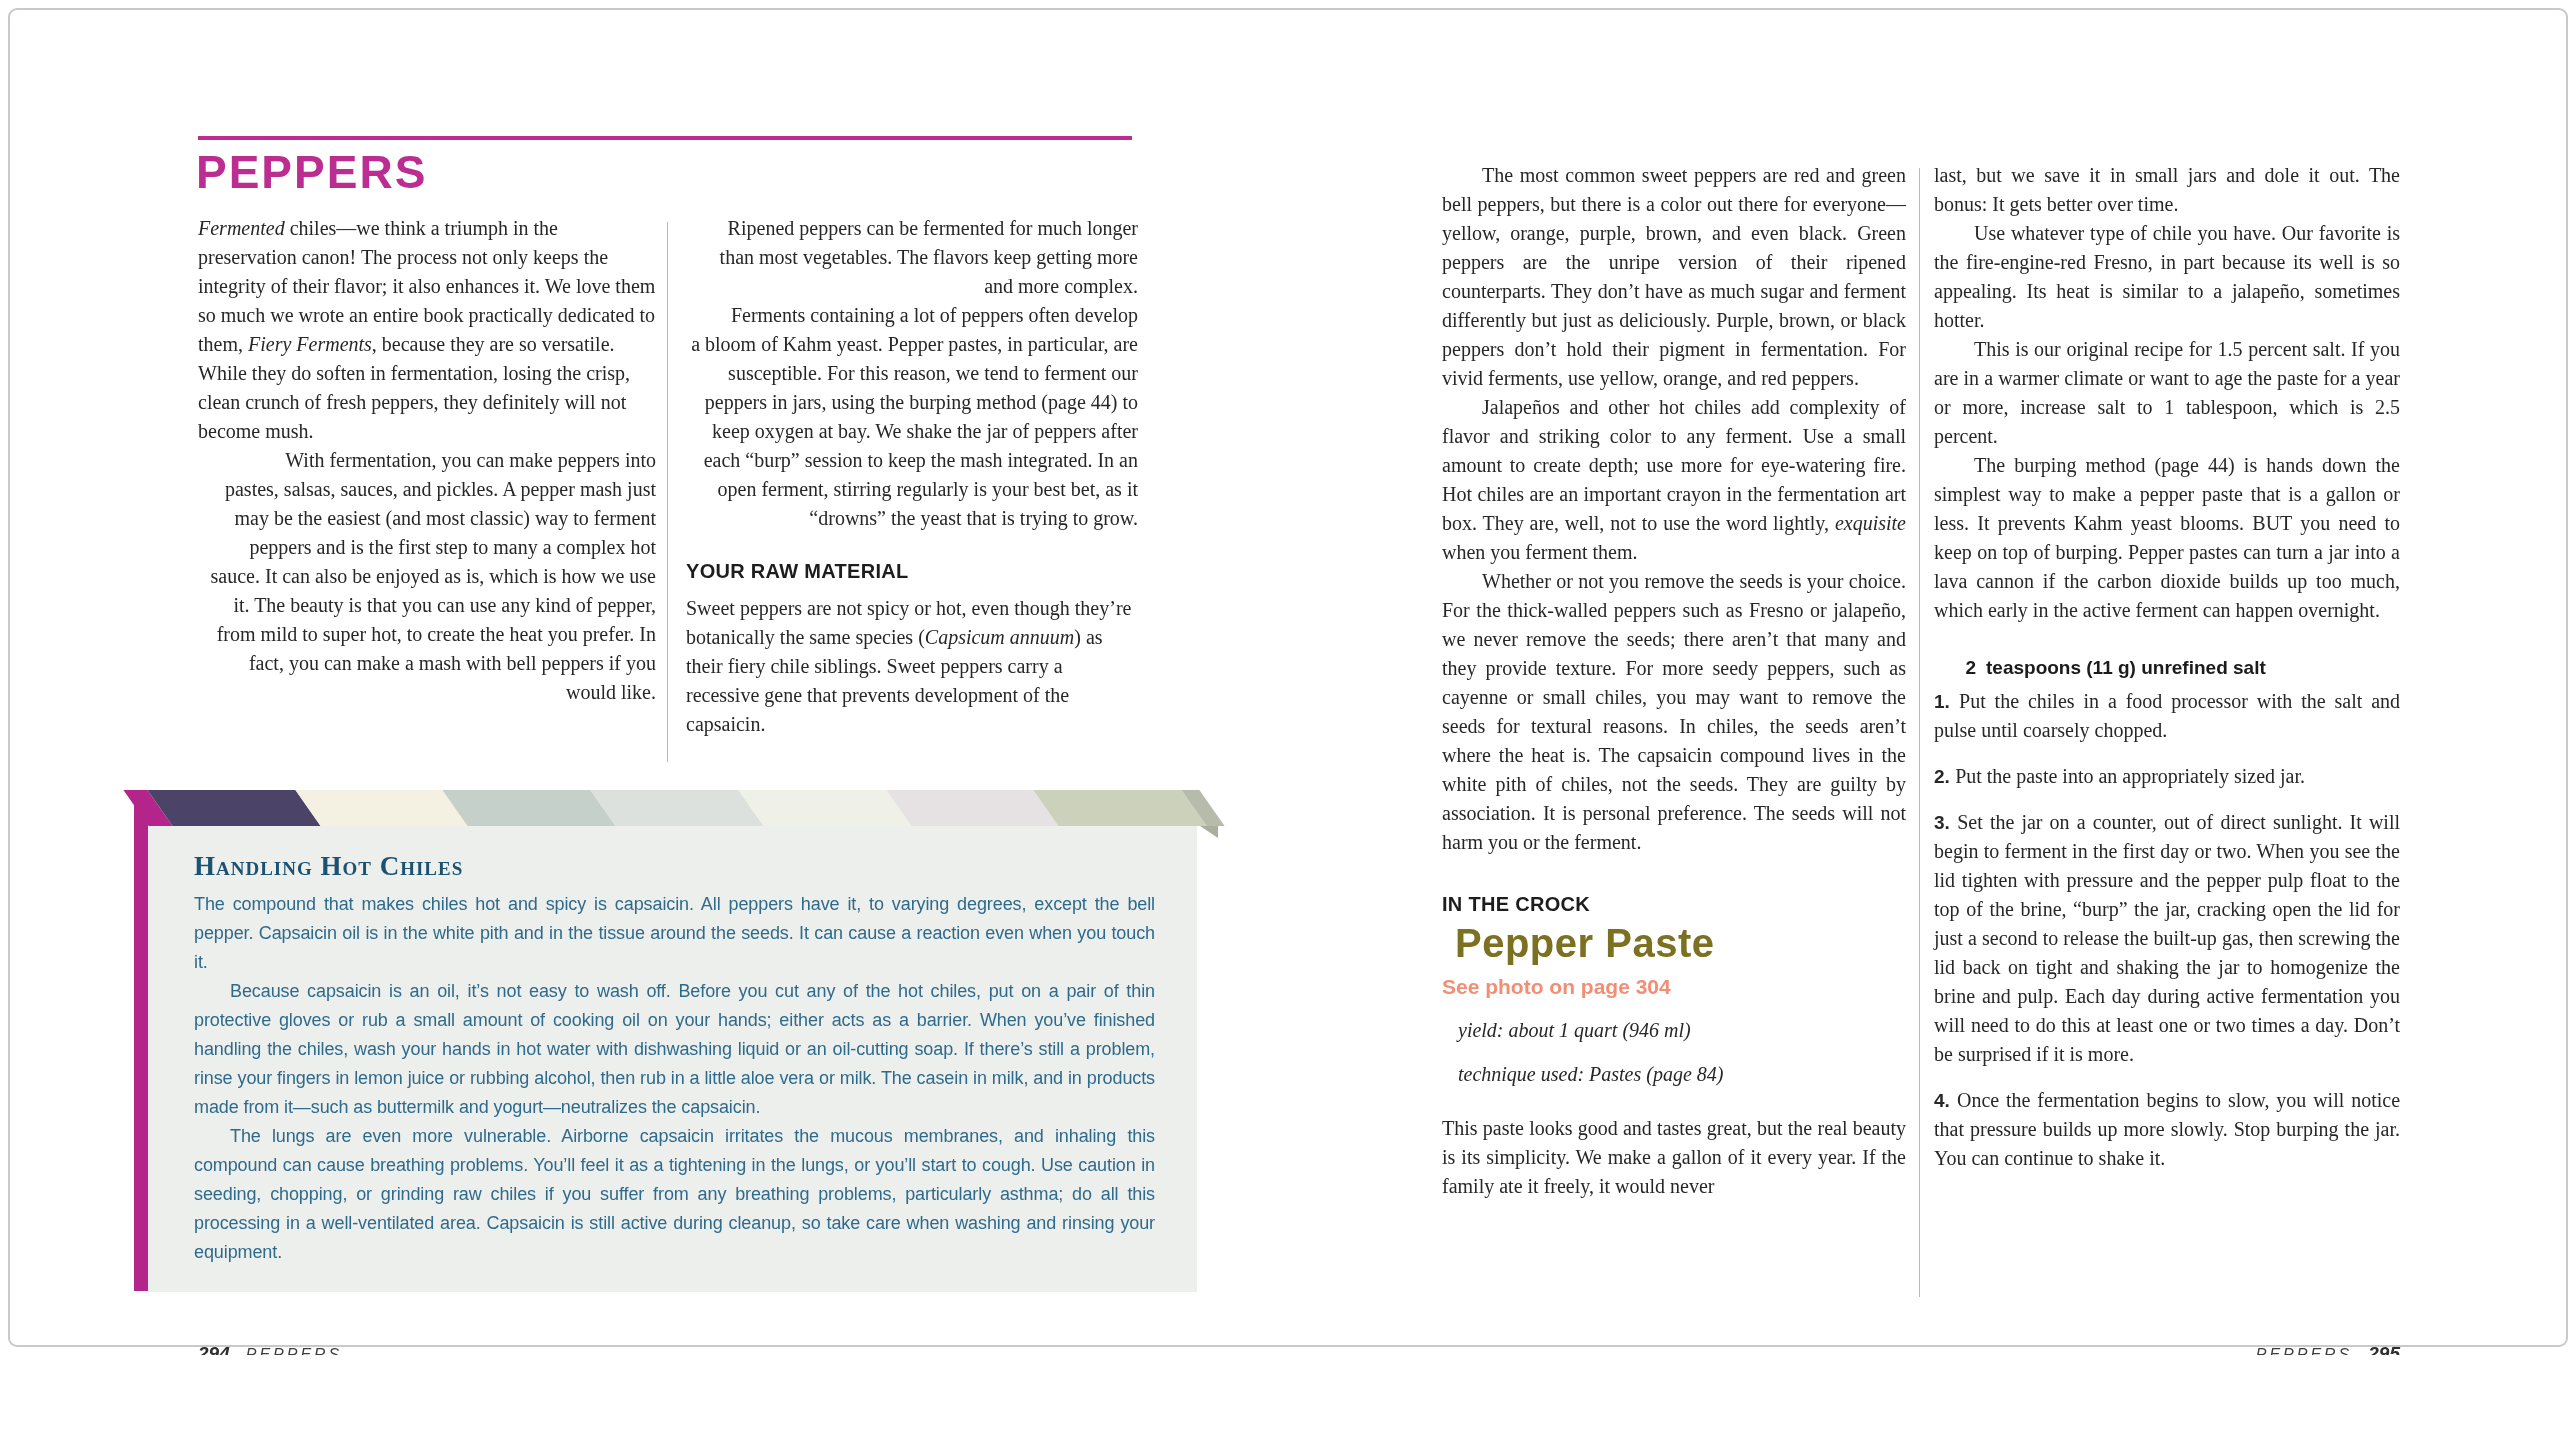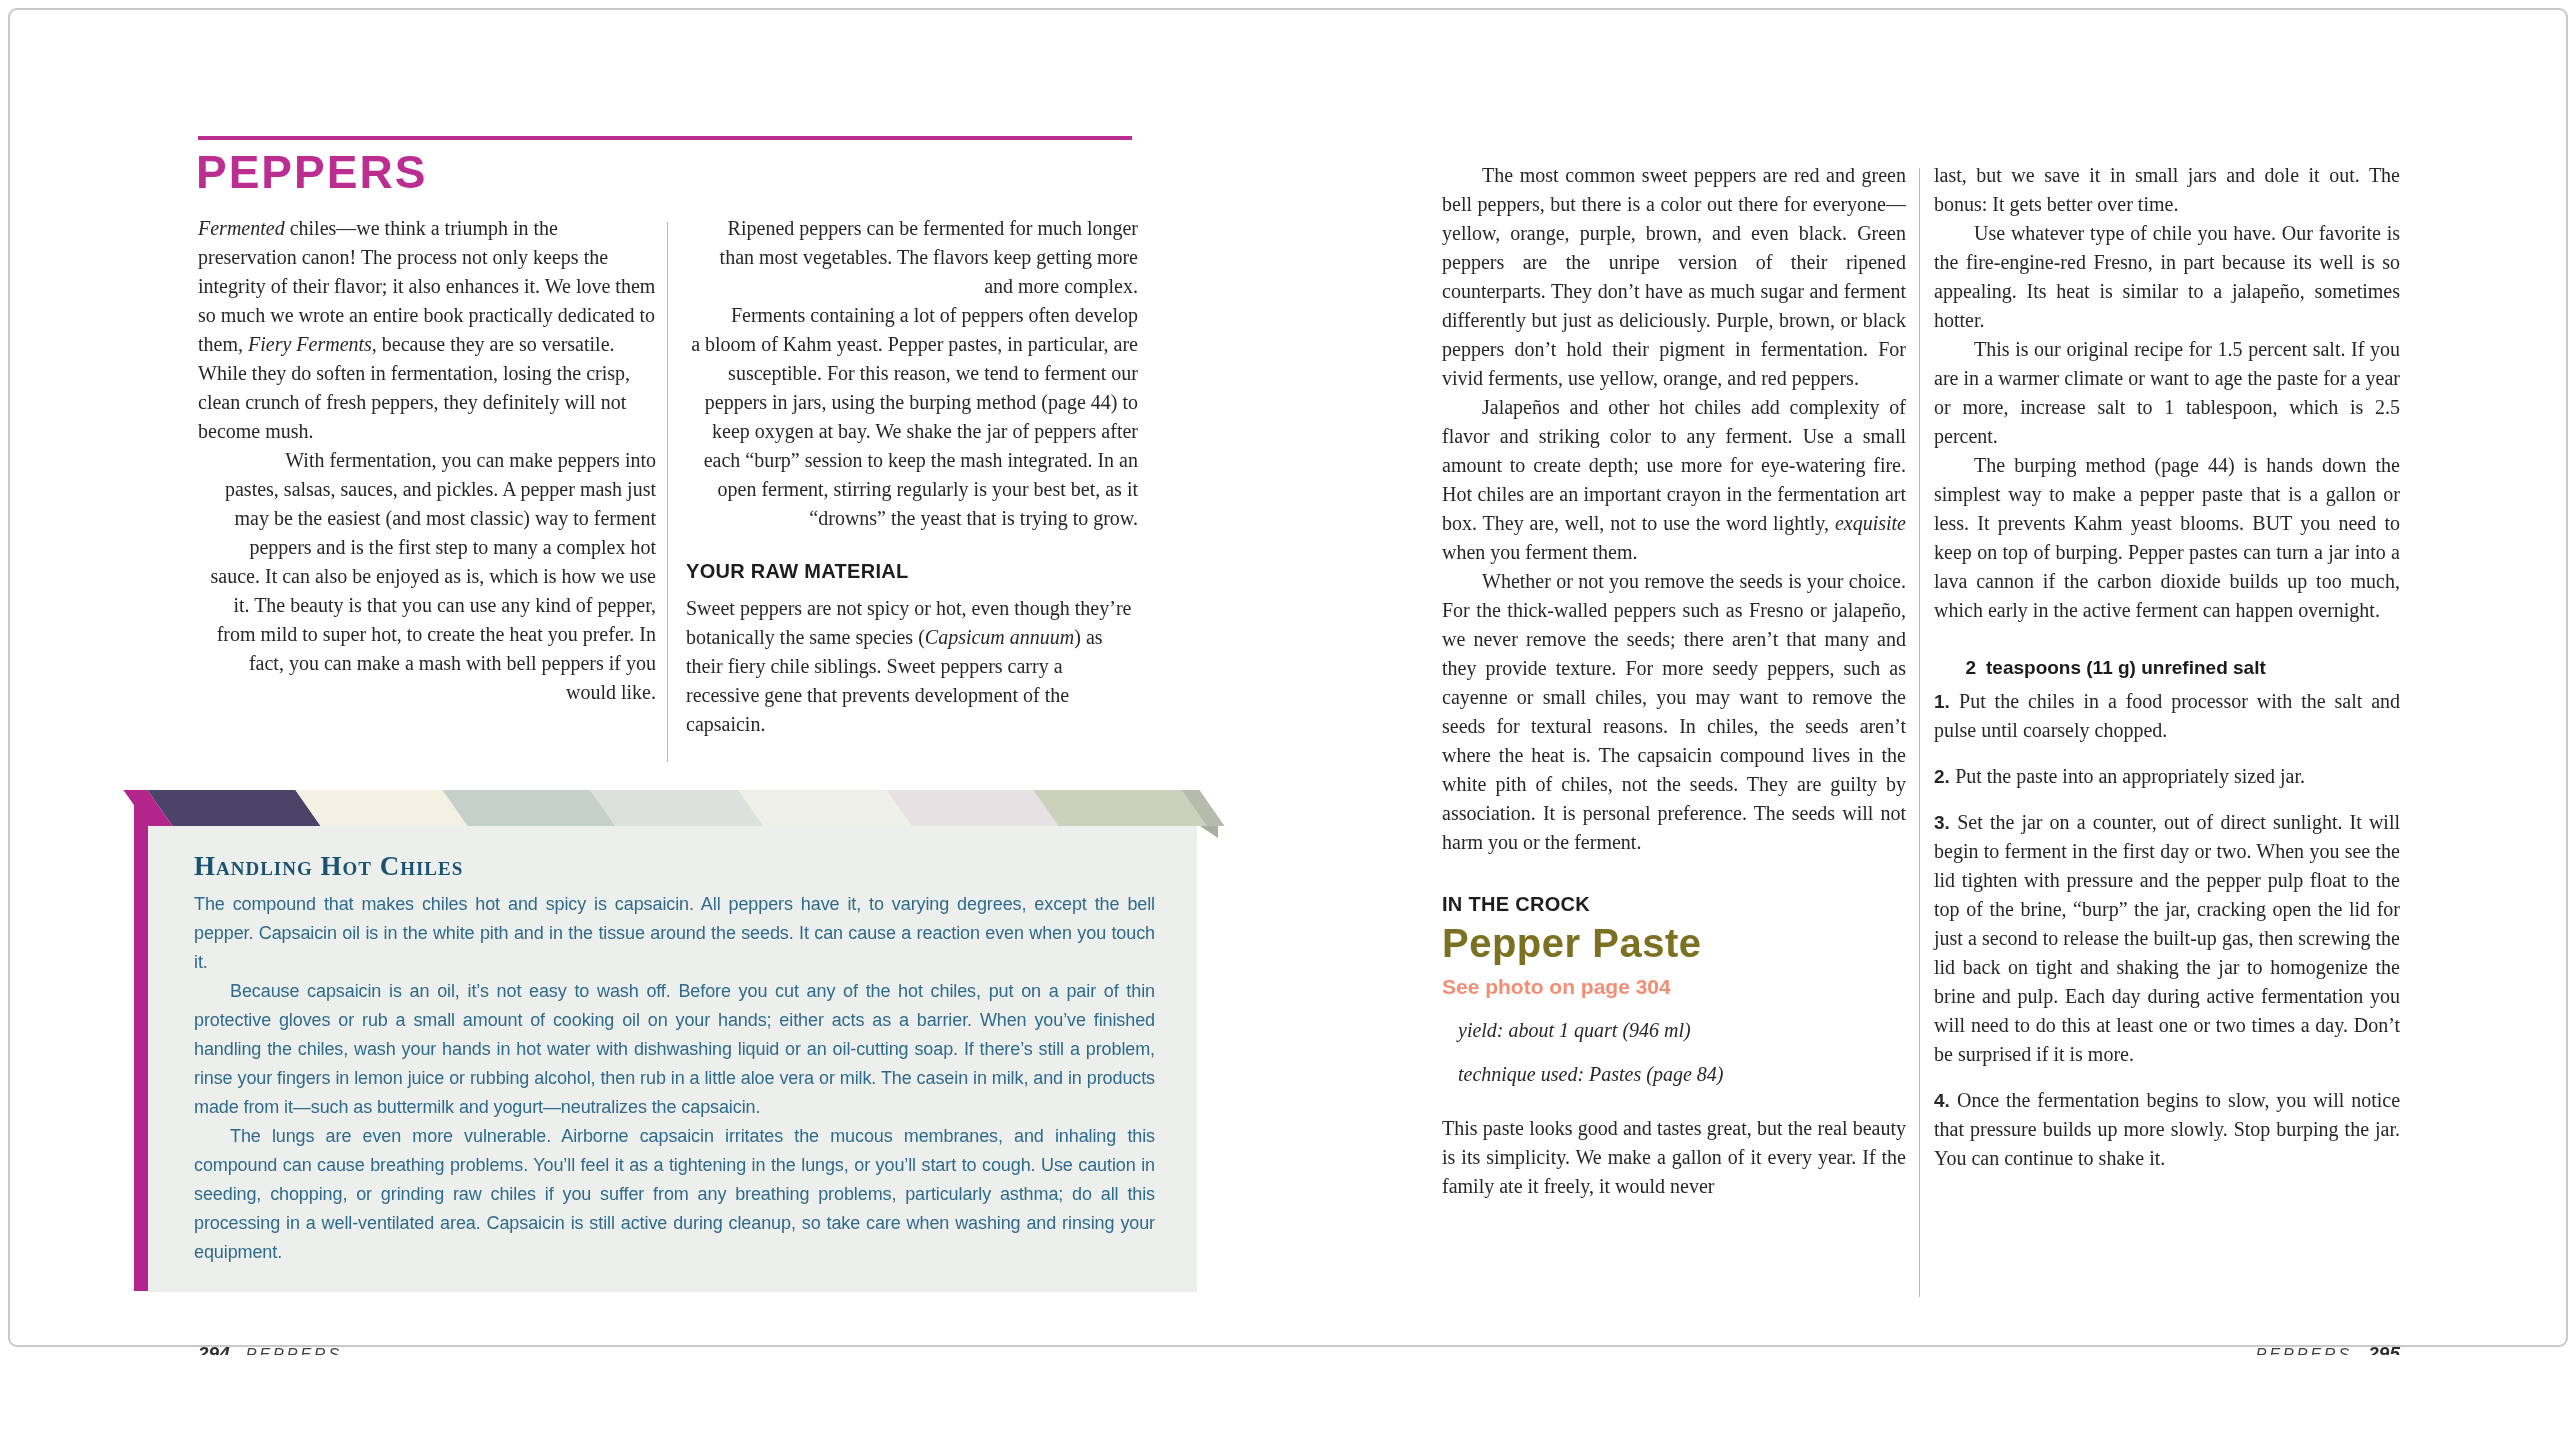--- a/index.html
+++ b/index.html
@@ -36,21 +36,21 @@
             background:#edefec;box-sizing:border-box;padding:24px 42px 24px 46px;}
   .bxh{font:bold 27px/1.2 "Liberation Serif",serif;font-variant:small-caps;
        letter-spacing:1px;margin:0 0 8px;}
   .bxp{font:18px/29px "Liberation Sans",sans-serif;text-align:justify;
        margin:0;letter-spacing:-0.1px;}
   .bxp.ind{text-indent:2em;}
 
   
   .kicker{font:bold 20px/1.1 "Liberation Sans",sans-serif;color:#1d1d1d;
           letter-spacing:0.3px;margin:36px 0 6px;}
-  .recipe-title{font:bold 40px/1.1 "Liberation Sans",sans-serif;margin:0 0 8px;letter-spacing:0.5px;}
+  .recipe-title{font:bold 40px/1.1 "Liberation Sans",sans-serif;margin:0 13px 8px;letter-spacing:0.5px;}
   .photo-ref{font:bold 21px/1.3 "Liberation Sans",sans-serif;margin:0 0 8px;}
   .meta{font:italic 20px/28px "Liberation Serif",serif;color:#272727;margin:16px;}
   .intro{margin-top:26px;}
 
   
   .ingredients{margin:30px 0 6px;}
   .ing-row{display:flex;font:bold 19px/26px "Liberation Sans",sans-serif;
            color:#1b1b1b;margin-bottom:5px;}
   .ing-qty{width:42px;text-align:right;padding-right:10px;flex:none;}
   .ing-text{flex:1;}

